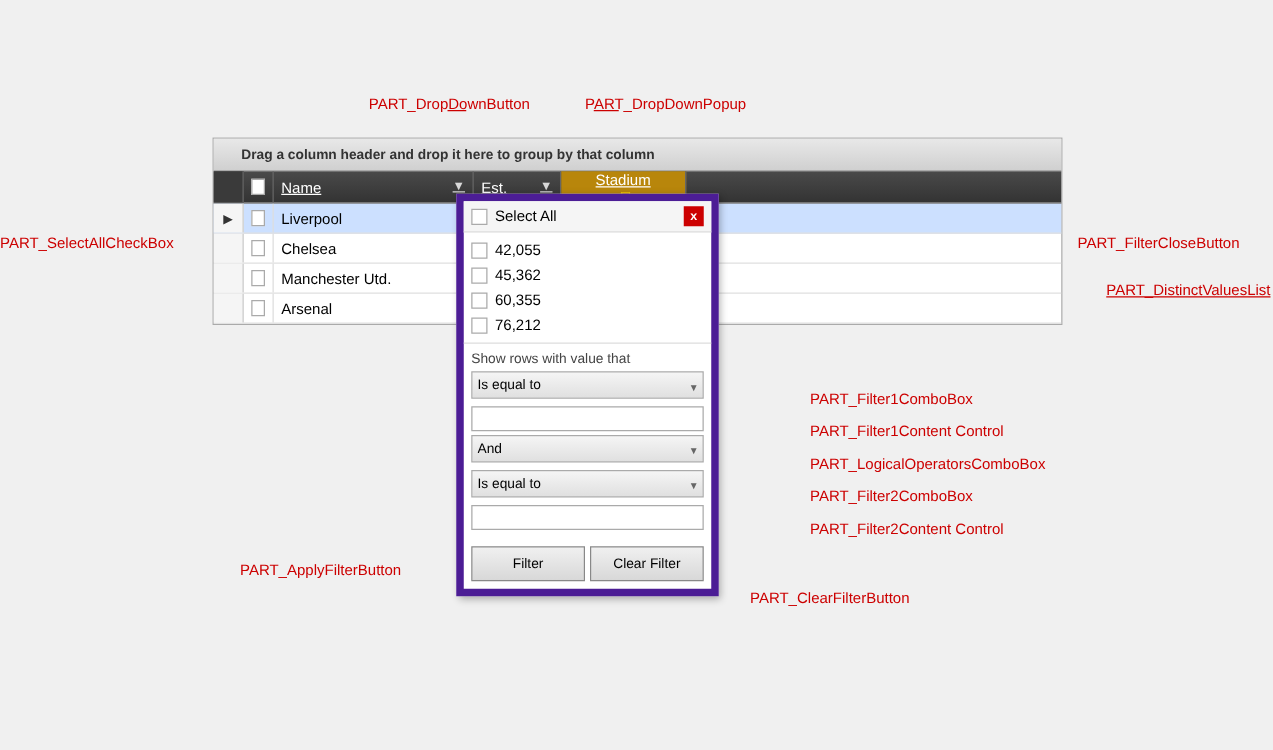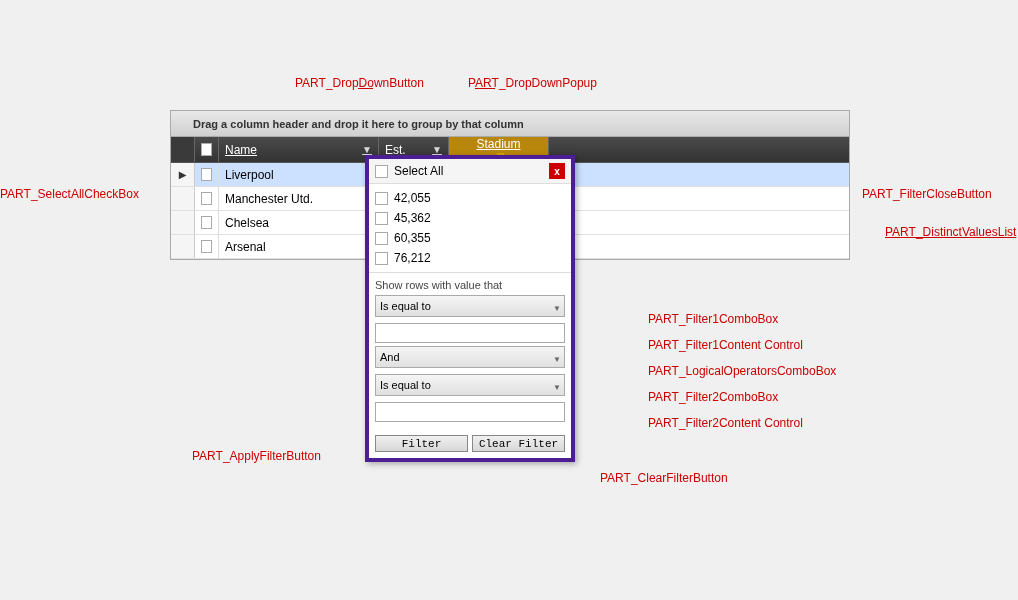--- a/index.html
+++ b/index.html
@@ -110,21 +110,21 @@
       cursor: pointer;
     }
 
     
     .filter-popup {
       position: absolute;
       left: 365px;
       top: 155px;
       width: 210px;
       background: #fff;
-      border: 4px solid #4c1d95;
+      border: 6px solid #4c1d95;
       box-shadow: 2px 2px 6px rgba(0,0,0,0.3);
       z-index: 100;
       padding: 0;
     }
     .popup-title-row {
       display: flex;
       align-items: center;
       justify-content: space-between;
       padding: 4px 6px;
       border-bottom: 1px solid #ddd;
@@ -204,29 +204,28 @@
       padding: 0 4px;
       margin-bottom: 3px;
     }
     .filter-buttons {
       display: flex;
       gap: 4px;
       padding: 4px 6px 6px;
     }
     .filter-btn {
       flex: 1;
-      height: 17px;
+      height: 28px;
       border: 1px solid #888;
       background: linear-gradient(to bottom, #f0f0f0, #d8d8d8);
       font-size: 11px;
       cursor: pointer;
       display: flex;
       align-items: center;
       justify-content: center;
-      font-family: Liberation Mono, monospace;
     }
   </style>
 </head>
 <body>
 
 <div class="grid-container">
 
   <div class="group-header">
     <span>Drag a column header and drop it here to group by that column</span>
   </div>
@@ -258,33 +257,33 @@
     <div class="data-cell name-col">Liverpool</div>
     <div class="data-cell est-col">1892</div>
     <div class="data-cell stadium-col">45,362</div>
   </div>
 
   <div class="data-row">
     <div class="data-cell row-indicator"></div>
     <div class="data-cell checkbox-col">
         <span class="cb"></span>
       </div>
-    <div class="data-cell name-col">Manchester Utd.</div>
-    <div class="data-cell est-col">1878</div>
-    <div class="data-cell stadium-col">76,212</div>
+    <div class="data-cell name-col">Chelsea</div>
+    <div class="data-cell est-col">1905</div>
+    <div class="data-cell stadium-col">42,055</div>
   </div>
 
   <div class="data-row">
     <div class="data-cell row-indicator"></div>
     <div class="data-cell checkbox-col">
         <span class="cb"></span>
       </div>
-    <div class="data-cell name-col">Chelsea</div>
-    <div class="data-cell est-col">1905</div>
-    <div class="data-cell stadium-col">42,055</div>
+    <div class="data-cell name-col">Manchester Utd.</div>
+    <div class="data-cell est-col">1878</div>
+    <div class="data-cell stadium-col">76,212</div>
   </div>
 
   <div class="data-row">
     <div class="data-cell row-indicator"></div>
     <div class="data-cell checkbox-col">
         <span class="cb"></span>
       </div>
     <div class="data-cell name-col">Arsenal</div>
     <div class="data-cell est-col">1886</div>
     <div class="data-cell stadium-col">60,355</div>

